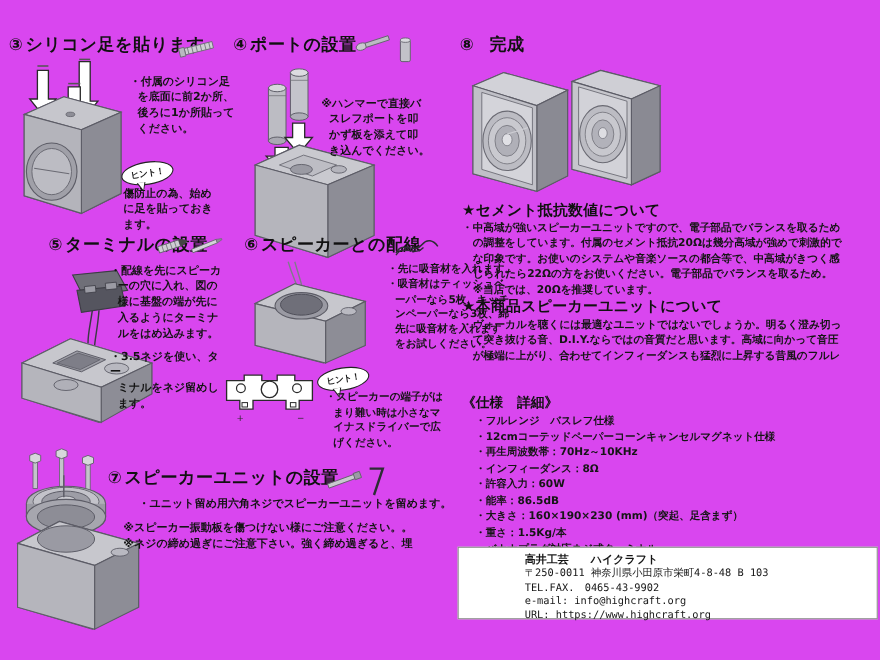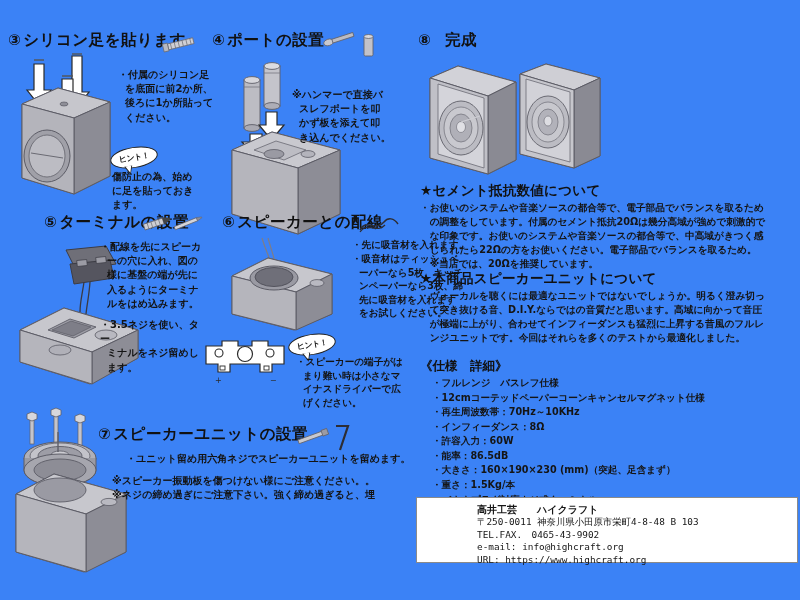--- a/index.html
+++ b/index.html
@@ -11,21 +11,21 @@
     width: 800px;
     height: 600px;
     overflow: hidden;
     font-family: "DejaVu Sans", "Liberation Sans", sans-serif;
     color: #1a1a1a;
     position: relative;
   }
   .page {
     position: absolute;
     inset: 0;
-    background: #3b82f6;
+    background: #d946ef;
   }
 
   
   .abs { position: absolute; }
   .sec-title {
     font-size: 15.5px;
     font-weight: 700;
     letter-spacing: 0.5px;
     white-space: nowrap;
     color: #111;
@@ -479,33 +479,32 @@
       <ellipse cx="37" cy="72" rx="22" ry="27" fill="#bcbcc3" stroke="#6a6a73" stroke-width="1"></ellipse>
       <ellipse cx="37" cy="72" rx="17" ry="21" fill="#c9c9cf" stroke="#777780" stroke-width="0.8"></ellipse>
       <ellipse cx="37" cy="72" rx="11" ry="14" fill="#b0b0b8" stroke="#777780" stroke-width="0.8"></ellipse>
       <ellipse cx="37" cy="71" rx="4.5" ry="5.5" fill="#e0e0e5" stroke="#777780" stroke-width="0.7"></ellipse>
       <line x1="37" y1="66" x2="56" y2="60" stroke="#cdcdd3" stroke-width="1.2"></line>
     </g>
   </svg>
 
   <div class="abs star-head" style="left:420px; top:182px;">★セメント抵抗数値について</div>
   <div class="abs para" style="left:420px; top:201px; width:376px;">
-    <div>・お使いのシステムや音楽ソースの都合等で、電子部品でバランスを取るため</div>
+    <div>・中高域が強いスピーカーユニットですので、電子部品でバランスを取るため</div>
     <div>　の調整をしています。付属のセメント抵抗20Ωは幾分高域が強めで刺激的で</div>
     <div>　な印象です。お使いのシステムや音楽ソースの都合等で、中高域がきつく感</div>
     <div>　じられたら22Ωの方をお使いください。電子部品でバランスを取るため。</div>
     <div>　※当店では、20Ωを推奨しています。</div>
   </div>
 
   <div class="abs star-head" style="left:420px; top:270px;">★本商品スピーカーユニットについて</div>
   <div class="abs para" style="left:420px; top:289px; width:376px;">
     <div>・ヴォーカルを聴くには最適なユニットではないでしょうか。明るく澄み切っ</div>
     <div>　て突き抜ける音、D.I.Y.ならではの音質だと思います。高域に向かって音圧</div>
     <div>　が極端に上がり、合わせてインフィーダンスも猛烈に上昇する昔風のフルレ</div>
-    <div>　ンジユニットです。今回はそれらを多くのテストから最適化しました。</div>
   </div>
 
   <div class="abs spec-head" style="left:420px; top:358px;">《仕様　詳細》</div>
   <ul class="abs spec-list" style="left:432px; top:376px; width:366px;">
     <li>・フルレンジ　バスレフ仕様</li>
     <li>・12cmコーテッドペーパーコーンキャンセルマグネット仕様</li>
     <li>・再生周波数帯：70Hz～10KHz</li>
     <li>・インフィーダンス：8Ω</li>
     <li>・許容入力：60W</li>
     <li>・能率：86.5dB</li>

